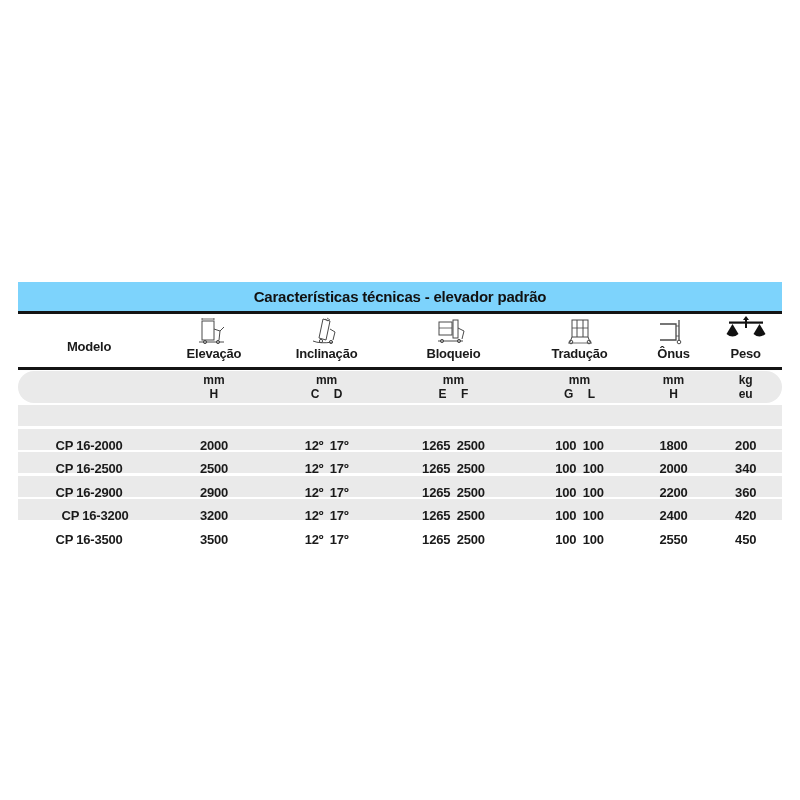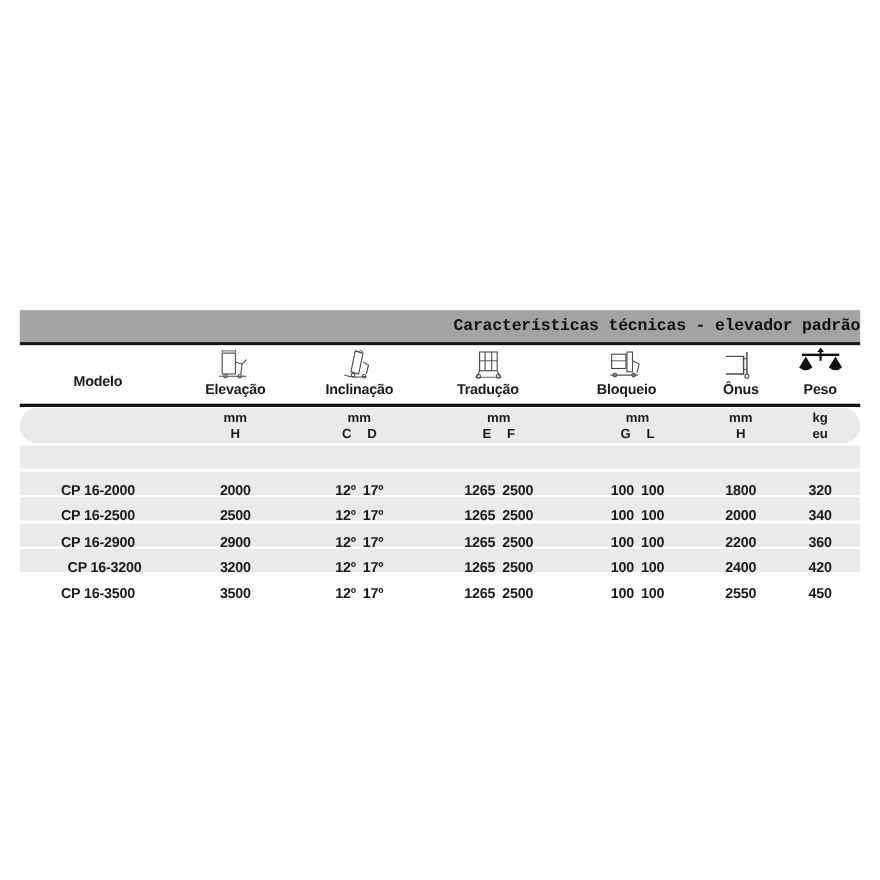--- a/index.html
+++ b/index.html
@@ -7,22 +7,22 @@
     width:800px;height:800px;background:#ffffff;
     font-family:"Liberation Sans",sans-serif;
     -webkit-font-smoothing:antialiased;
     position:relative;overflow:hidden;
   }
   .spec-table{
     position:absolute;left:18px;top:282px;width:764px;
     color:#1a1a1a;
   }
   .title-bar{
-    background:#a3a3a3;height:29px;
-    display:flex;align-items:center;justify-content:flex-end;font-family:Liberation Mono, monospace;
+    background:#7dd3fc;height:29px;
+    display:flex;align-items:center;justify-content:center;
   }
   .title-bar span{
     font-weight:bold;font-size:15px;letter-spacing:-0.2px;color:#111;
   }
   .rule{background:#141414;width:100%;}
   .rule-top{height:3px;}
   .rule-mid{height:3px;}
   .header-row{
     background:#ffffff;height:53px;display:flex;align-items:stretch;
   }
@@ -84,48 +84,48 @@
             <path d="M17 3 L24 5 L20 24 L13 22 Z"></path>
             <path d="M19 3 L22 5 M21 2 L24 4" stroke-width="0.8"></path>
             <path d="M24 13 L29 16 L27 24"></path>
             <path d="M7 25 Q14 28 27 26"></path>
             <circle cx="15" cy="25" r="1.6"></circle>
             <circle cx="25" cy="26" r="1.6"></circle>
           </svg>
         </span>
         <span class="col-label">Inclinação</span>
       </div>
+      <div class="cell icon-cell" style="width: 17.8%;">
+        <span class="icon">
+          <svg class="li" width="42" height="30" viewBox="0 0 42 30">
+            <rect x="7" y="6" width="13" height="13"></rect>
+            <path d="M7 12 H20" stroke-width="0.8"></path>
+            <rect x="21" y="4" width="5" height="18"></rect>
+            <path d="M26 12 L32 15 L30 23"></path>
+            <path d="M6 25 H31"></path>
+            <circle cx="10" cy="25" r="1.6"></circle>
+            <circle cx="27" cy="25" r="1.6"></circle>
+          </svg>
+        </span>
+        <span class="col-label">Bloqueio</span>
+      </div>
       <div class="cell icon-cell" style="width: 15.2%;">
         <span class="icon">
           <svg class="li" width="42" height="30" viewBox="0 0 42 30">
             <rect x="13" y="4" width="16" height="17"></rect>
             <path d="M18 4 V21 M24 4 V21"></path>
             <path d="M13 12 H29" stroke-width="0.8"></path>
             <path d="M13 21 L11 26 M29 21 L31 26"></path>
             <path d="M9 27 H33" stroke-width="0.8"></path>
             <circle cx="12" cy="26" r="1.8"></circle>
             <circle cx="30" cy="26" r="1.8"></circle>
           </svg>
         </span>
         <span class="col-label">Tradução</span>
       </div>
-      <div class="cell icon-cell" style="width: 17.8%;">
-        <span class="icon">
-          <svg class="li" width="42" height="30" viewBox="0 0 42 30">
-            <rect x="7" y="6" width="13" height="13"></rect>
-            <path d="M7 12 H20" stroke-width="0.8"></path>
-            <rect x="21" y="4" width="5" height="18"></rect>
-            <path d="M26 12 L32 15 L30 23"></path>
-            <path d="M6 25 H31"></path>
-            <circle cx="10" cy="25" r="1.6"></circle>
-            <circle cx="27" cy="25" r="1.6"></circle>
-          </svg>
-        </span>
-        <span class="col-label">Bloqueio</span>
-      </div>
       <div class="cell icon-cell" style="width: 9.4%;">
         <span class="icon">
           <svg class="li" width="42" height="30" viewBox="0 0 42 30">
             <path d="M8 8 H24 V24 H8" stroke-width="1.3"></path>
             <path d="M27 4 V25" stroke-width="1.3"></path>
             <path d="M24 10 H27 M24 20 H27" stroke-width="0.8"></path>
             <circle cx="27" cy="26" r="1.8"></circle>
           </svg>
         </span>
         <span class="col-label">Ônus</span>
@@ -185,21 +185,21 @@
         <div class="cell" style="width: 17.8%;">
           <span class="data-val">1265 2500</span>
         </div>
         <div class="cell" style="width: 15.2%;">
           <span class="data-val">100 100</span>
         </div>
         <div class="cell" style="width: 9.4%;">
           <span class="data-val">1800</span>
         </div>
         <div class="cell" style="width: 9.5%;">
-          <span class="data-val">320</span>
+          <span class="data-val">200</span>
         </div>
       </div>
       <div class="data-row">
         <div class="cell" style="width: 18.6%;">
           <span class="model-val">CP 16-2500</span>
         </div>
         <div class="cell" style="width: 14.1%;">
           <span class="data-val">2500</span>
         </div>
         <div class="cell" style="width: 15.4%;">

